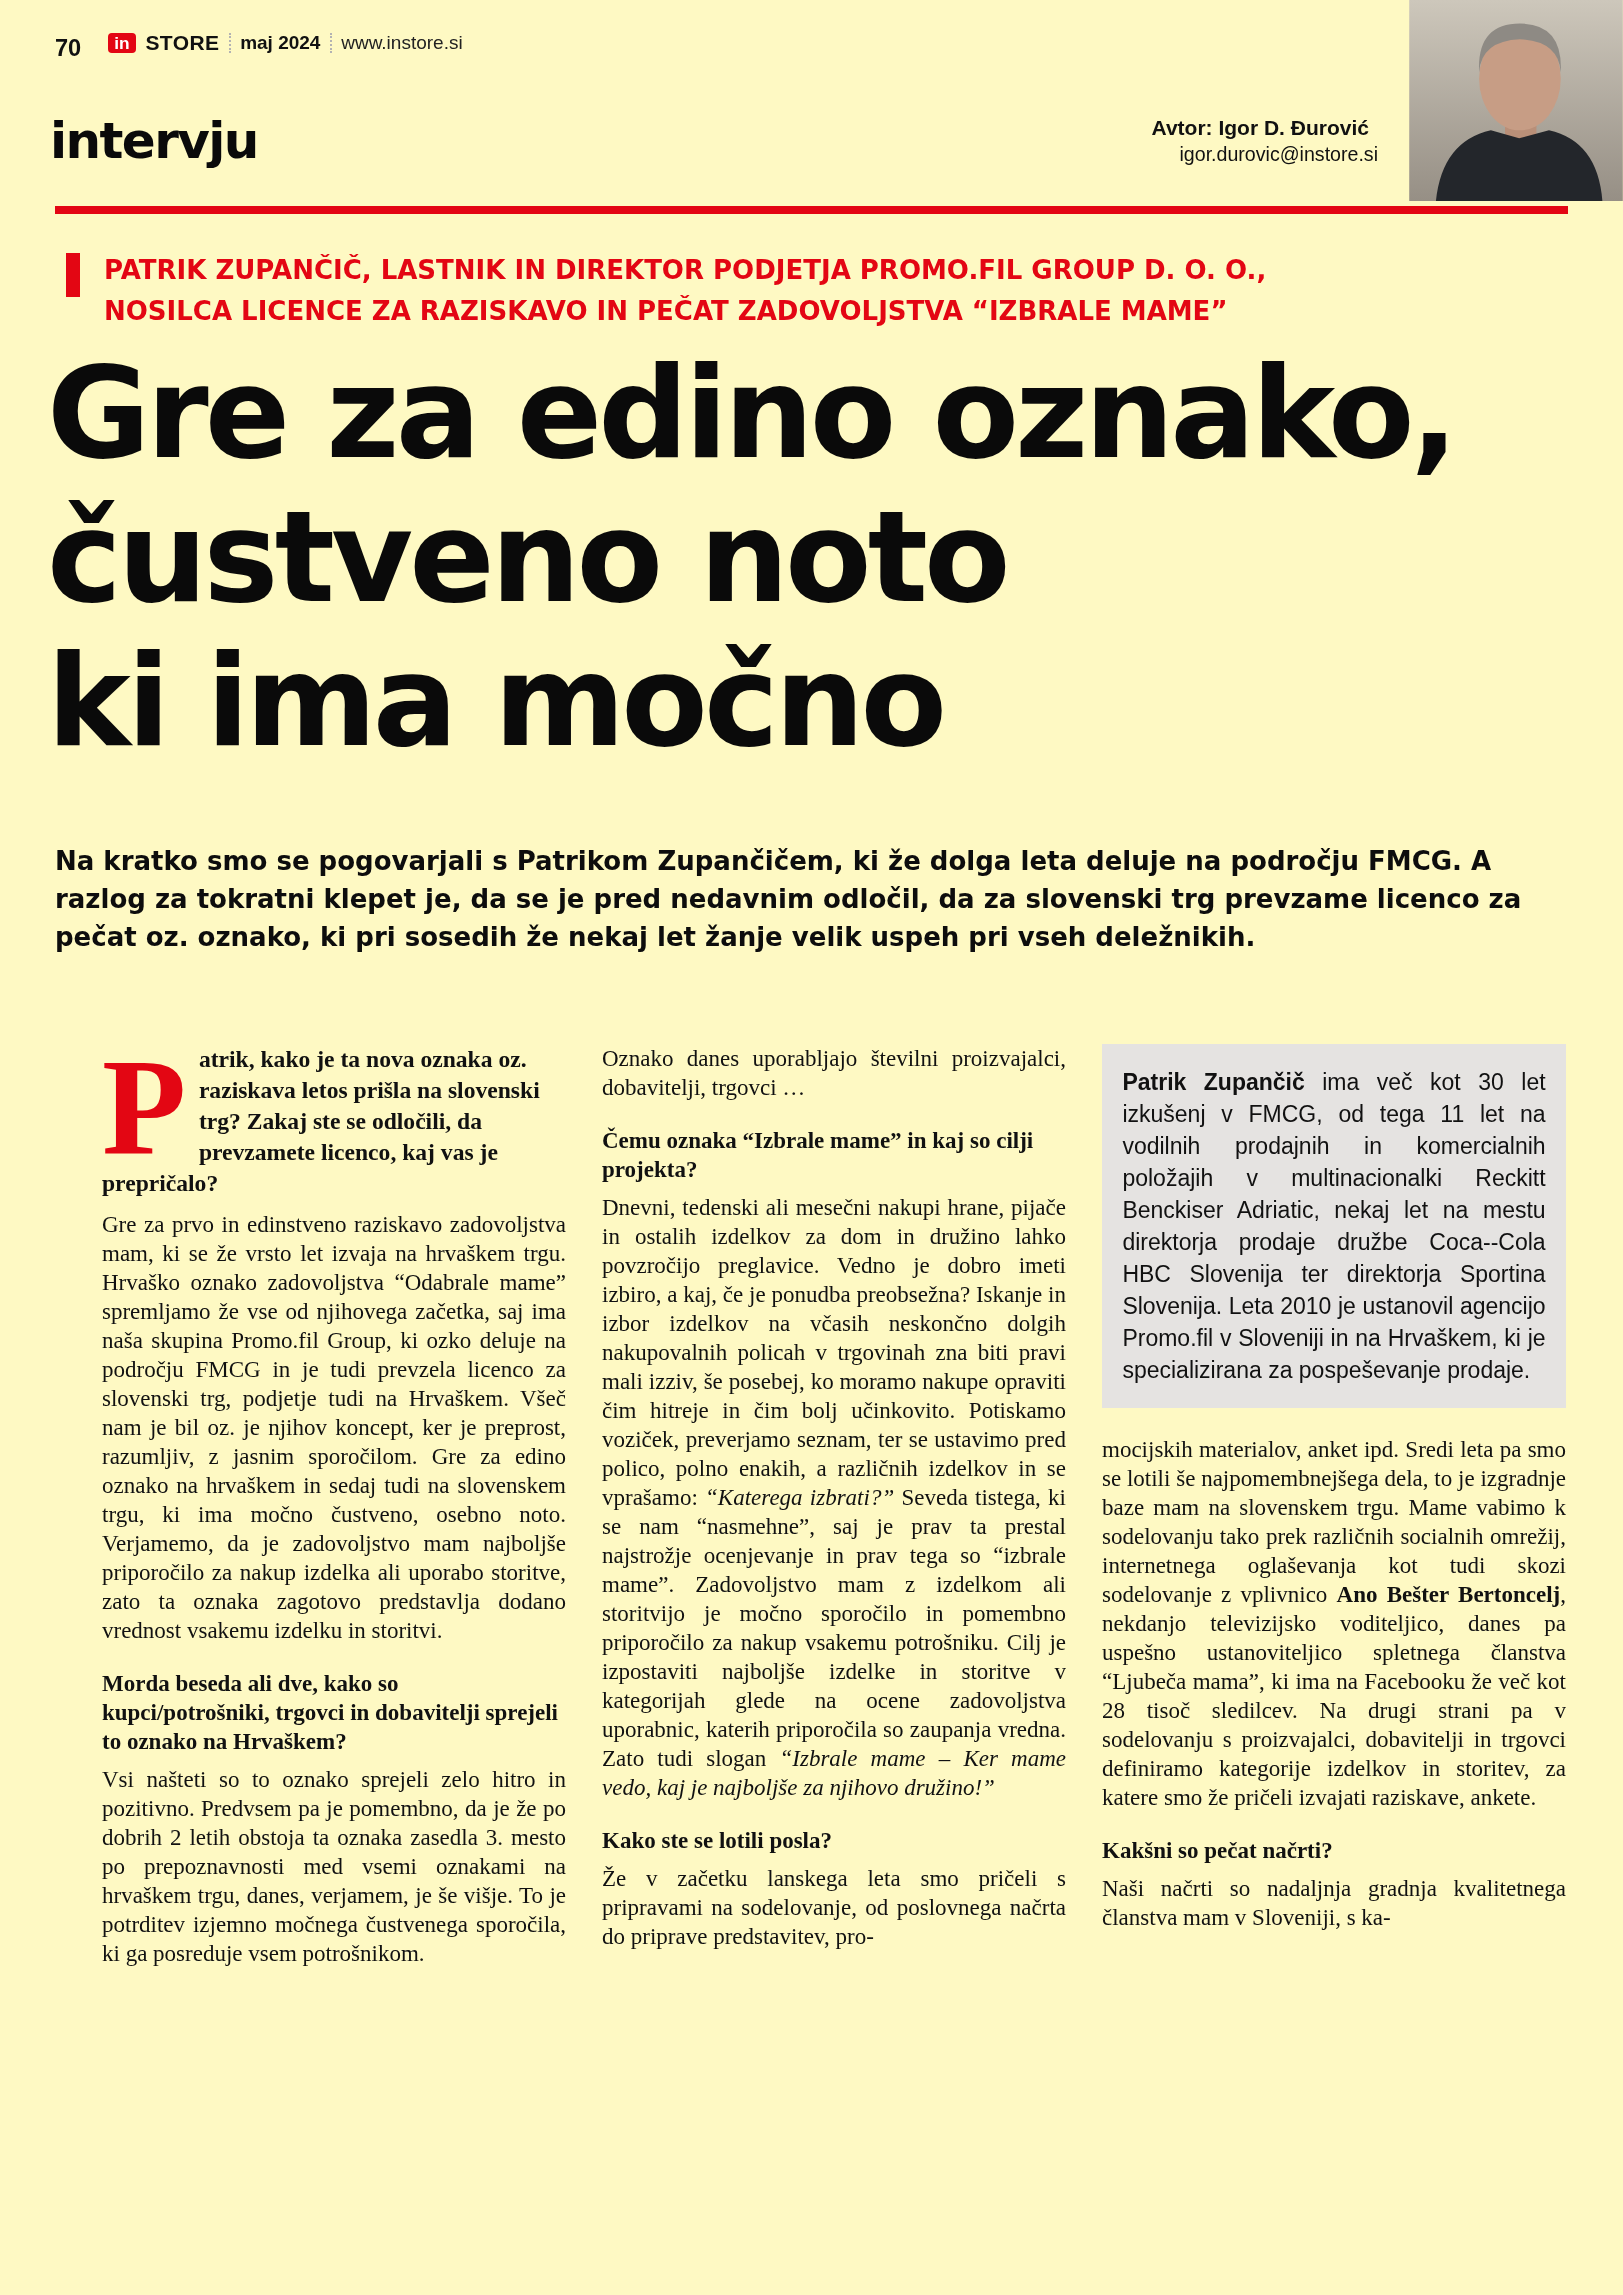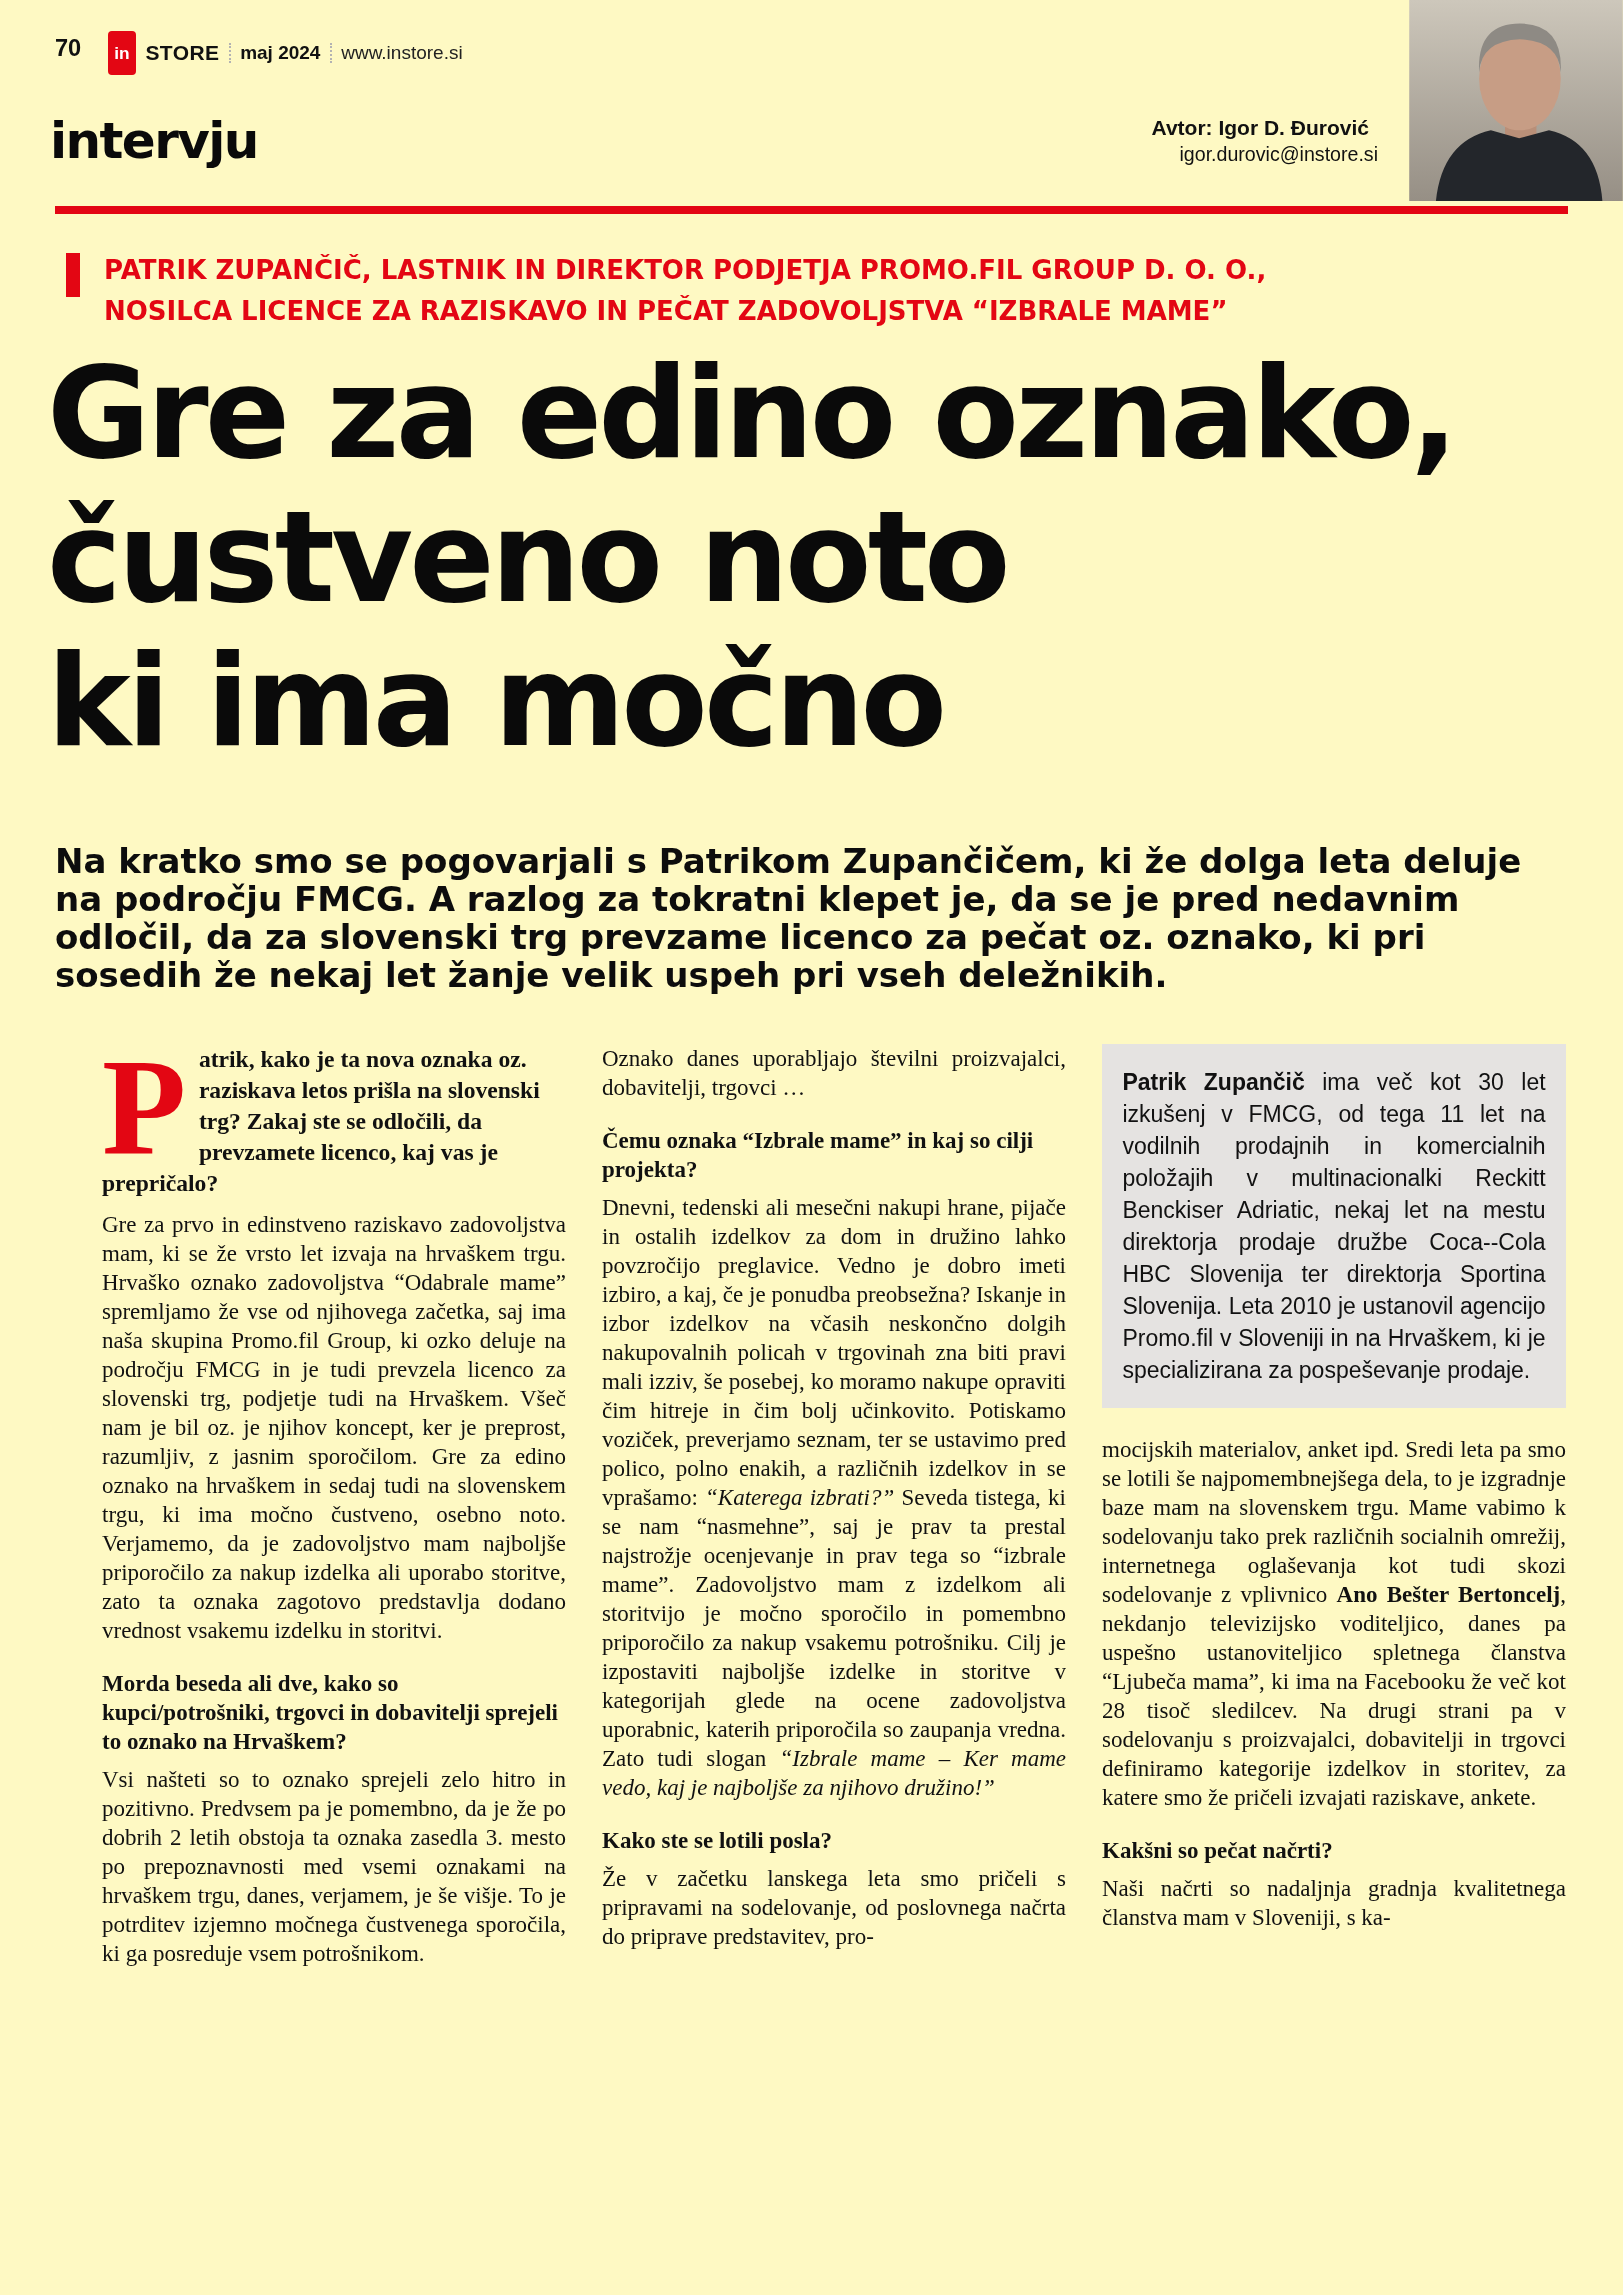--- a/index.html
+++ b/index.html
@@ -6,22 +6,22 @@
   .page {
     position:relative; width:1623px; height:2295px; background:#fef9c3;
     font-family:"Liberation Serif", serif; color:#111; overflow:hidden;
   }
 
   
   .pageno { position:absolute; top:35px; left:55px;
     font:bold 23.6px "Liberation Sans", sans-serif; color:#111; }
   .masthead { position:absolute; top:31px; left:108px; display:flex;
     align-items:center; gap:9.4px; font-family:"Liberation Sans", sans-serif; }
-  .logo-box { width:28px; height:44px; background:#e30613; color:#fff;
-    border-radius:3.9px; display:flex; align-items:center; justify-content:center;
+  .logo-box { width:28px; height:20px; background:#e30613; color:#fff;
+    border-radius:3.9px; display:flex; align-items:flex-start; justify-content:center;
     font-weight:bold; font-size:17.3px; }
   .logo-store { font-weight:bold; font-size:21px; letter-spacing:0.4px; color:#111; }
   .vsep { width:0; height:20.4px; border-left:2.4px dotted #b3b3b3; }
   .issue { font-weight:bold; font-size:19px; color:#111; }
   .site { font-size:19px; color:#222; }
 
   .section-title { position:absolute; top:112px; left:50px;
     font-family:"DejaVu Sans", sans-serif; font-weight:bold; font-size:50px;
     letter-spacing:-1.6px; color:#0a0a0a; }
 
@@ -42,21 +42,21 @@
     width:14px; height:44px; background:#e30613; }
 
   
   .headline { position:absolute; top:342px; left:47px; margin:0;
     font-family:"DejaVu Sans", sans-serif; font-weight:bold; font-size:126px;
     line-height:144px; letter-spacing:-3.9px; color:#0a0a0a; }
   .headline .hl { display:block; }
 
   
   .lead { position:absolute; top:842px; left:55px; width:1509px; margin:0;
-    font-family:"DejaVu Sans", sans-serif; font-weight:bold; font-size:34px;
+    font-family:"DejaVu Sans", sans-serif; font-weight:bold; font-size:26px;
     line-height:38px; color:#0d0d0d; }
 
   
   .columns { position:absolute; top:1044px; left:102px; width:1465px; height:1251px;
     display:flex; gap:36px; overflow:hidden; }
   .col { width:464px; flex:0 0 464px; font-size:23px; line-height:29px;
     text-align:justify; color:#111; }
 
   .col p { margin:0; }
   .question { font-weight:bold; text-align:left; margin:23.6px 0 9.4px !important; }

